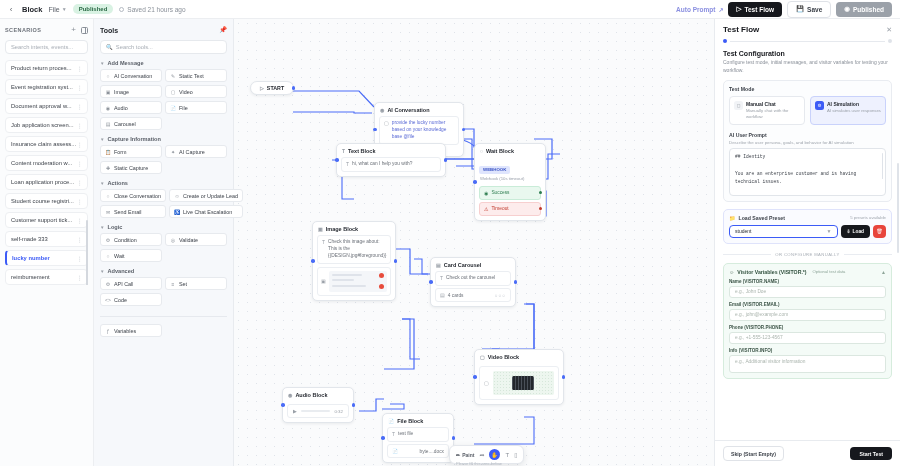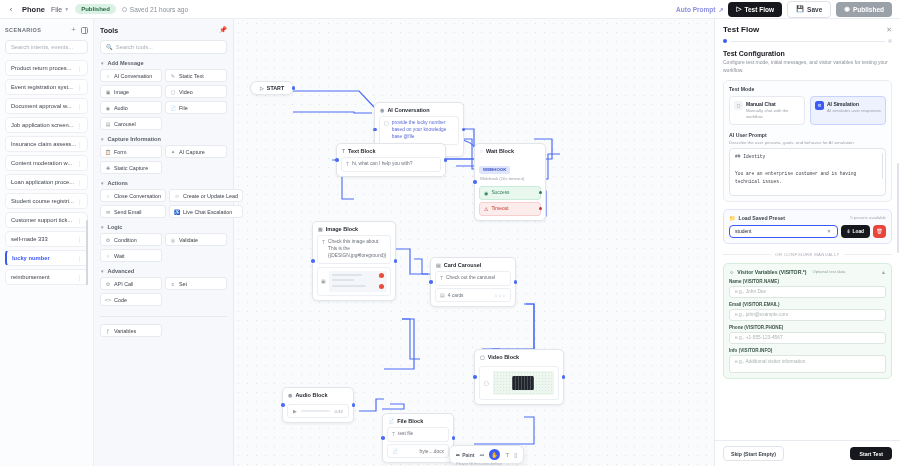--- a/index.html
+++ b/index.html
@@ -341,21 +341,21 @@
     background: #dfe3e9; border-radius: 2px;
   }
 </style>
 </head>
 <body>
 
 <div class="app">
 
   <div class="topbar">
     <div class="tb-back">‹</div>
-    <div class="tb-flows">Phone</div>
+    <div class="tb-flows">Block</div>
     <div class="tb-file">
       <span>File</span>
       <span class="caret">▼</span>
     </div>
     <div class="tb-pub-chip">Published</div>
     <div class="tb-saved">
       <span class="dot-ico"></span>
       <span>Saved 21 hours ago</span>
     </div>
     <div class="tb-right">

